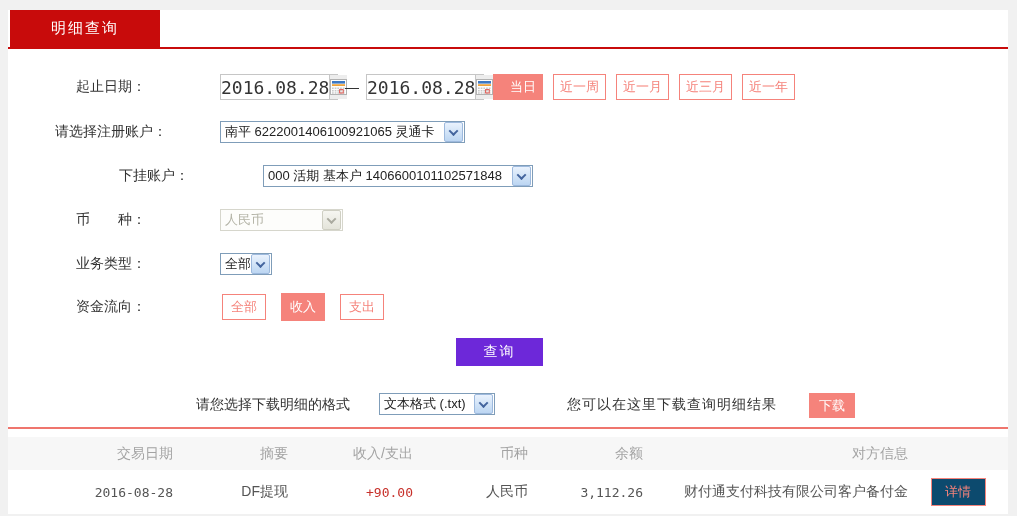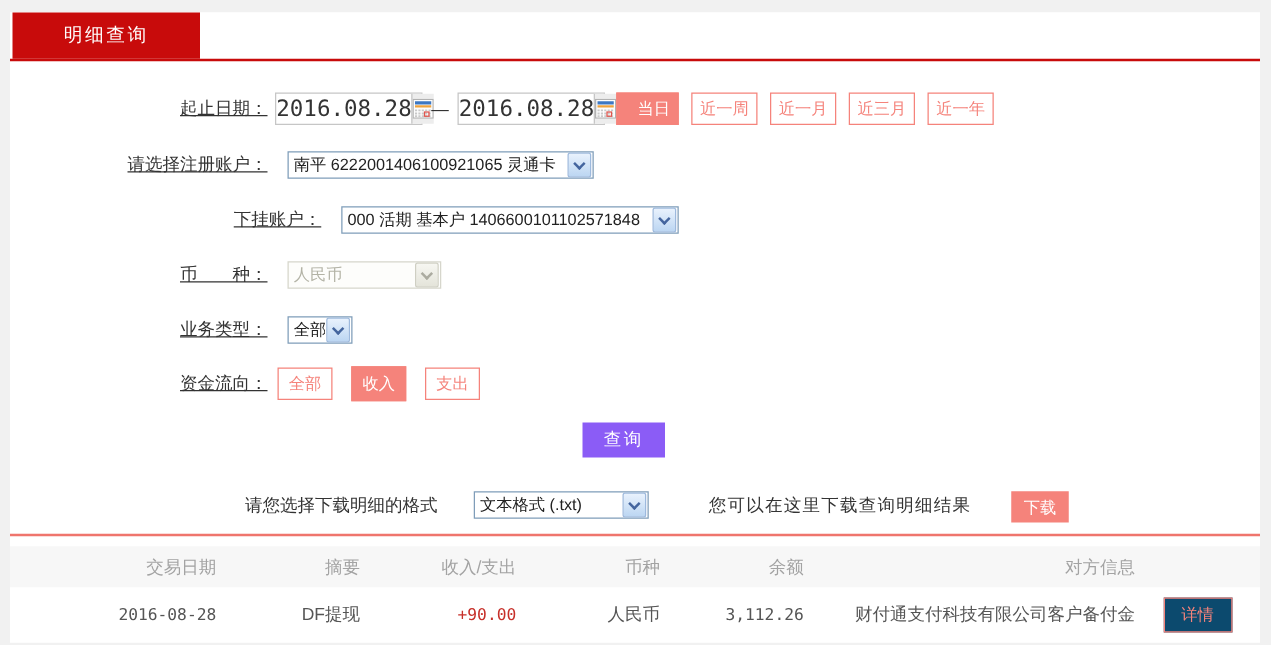--- a/index.html
+++ b/index.html
@@ -19,21 +19,21 @@
   .tabbar{position:absolute;left:0;top:0;right:0;height:37px;background:#fff;}
   .tab{
     position:absolute;left:2px;top:0;width:150px;height:37px;
     background:#c80b0b;color:#fff;
     display:flex;align-items:center;justify-content:center;
     font-size:15px;letter-spacing:2px;cursor:pointer;
   }
   .tab-underline{position:absolute;left:0;right:0;top:37px;height:2px;background:#c80b0b;}
   
   .form-row{position:absolute;left:0;right:0;display:flex;align-items:center;height:26px;}
-  .form-label{width:206px;text-align:right;flex:0 0 206px;color:#333;text-decoration:underline;}
+  .form-label{width:206px;text-align:center;flex:0 0 206px;color:#333;}
   
   .date-input{
     margin-left:6px;width:118px;height:26px;border:1px solid #c6c6c6;background:#fff;
     display:flex;align-items:stretch;box-sizing:border-box;
   }
   .date-text{
     flex:1;display:flex;align-items:center;justify-content:center;
     font-family:"DejaVu Sans Mono","Liberation Mono",monospace;font-size:18px;color:#333;
   }
   .cal-btn{
@@ -44,21 +44,21 @@
   
   .qbtn{
     margin-left:10px;height:26px;min-width:44px;box-sizing:border-box;
     background:#fff;border:1px solid #f5837b;color:#f5837b;
     font-size:13px;cursor:pointer;padding:0 6px;
     font-family:inherit;
   }
   .qbtn.active{background:#f5837b;color:#fff;border-color:#f5837b;min-width:36px;margin-left:9px;padding-left:16px;}
   
   .xp-select{
-    margin-left:16px;height:22px;box-sizing:border-box;border:1px solid #7f9db9;background:#fff;
+    margin-left:6px;height:22px;box-sizing:border-box;border:1px solid #7f9db9;background:#fff;
     display:flex;align-items:center;cursor:pointer;font-size:13px;color:#222;
   }
   .xp-value{flex:1;padding:0 4px;white-space:nowrap;overflow:hidden;}
   .xp-arrow{
     flex:0 0 17px;height:18px;margin:1px;border:1px solid #9db9dd;border-radius:2px;
     background:linear-gradient(#e9f2fd,#bcd6f2);
     display:flex;align-items:center;justify-content:center;
   }
   .chev{
     width:5px;height:5px;border-right:2px solid #44659e;border-bottom:2px solid #44659e;
@@ -70,28 +70,28 @@
   
   .fbtn{
     margin-left:15px;height:26px;min-width:42px;box-sizing:border-box;
     background:#fff;border:1px solid #f5837b;color:#f5837b;font-size:13px;cursor:pointer;
     padding:0 8px;font-family:inherit;
   }
   .fbtn:first-of-type{margin-left:8px;}
   .fbtn.active{background:#f5837b;color:#fff;height:28px;}
   
   .query-btn{
-    position:absolute;left:458px;top:328px;width:66px;height:28px;
-    background:#8b5cf6;color:#fff;border:none;font-size:14px;letter-spacing:2px;
+    position:absolute;left:448px;top:328px;width:87px;height:28px;
+    background:#6d28d9;color:#fff;border:none;font-size:14px;letter-spacing:2px;
     cursor:pointer;font-family:inherit;
   }
   
   .dl-row{position:absolute;left:0;right:0;top:382px;height:26px;}
   .dl-label{position:absolute;left:188px;top:4px;color:#333;}
-  .dl-select{position:absolute;left:371px;top:1px;width:140px;margin-left:0;}
+  .dl-select{position:absolute;left:371px;top:1px;width:116px;margin-left:0;}
   .dl-hint{position:absolute;left:559px;top:4px;color:#333;letter-spacing:1px;}
   .dl-btn{
     position:absolute;left:789px;top:1px;width:46px;height:25px;
     background:#f5837b;color:#fff;border:none;font-size:13px;cursor:pointer;font-family:inherit;margin-left:12px;
   }
   
   .sep-line{position:absolute;left:0;right:0;top:417px;height:2px;background:#ef756d;}
   
   .tgrid{
     position:absolute;left:0;right:0;display:grid;

